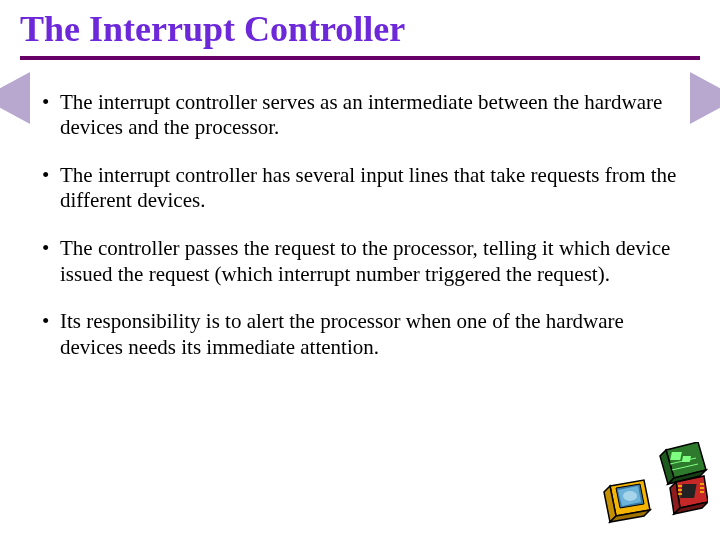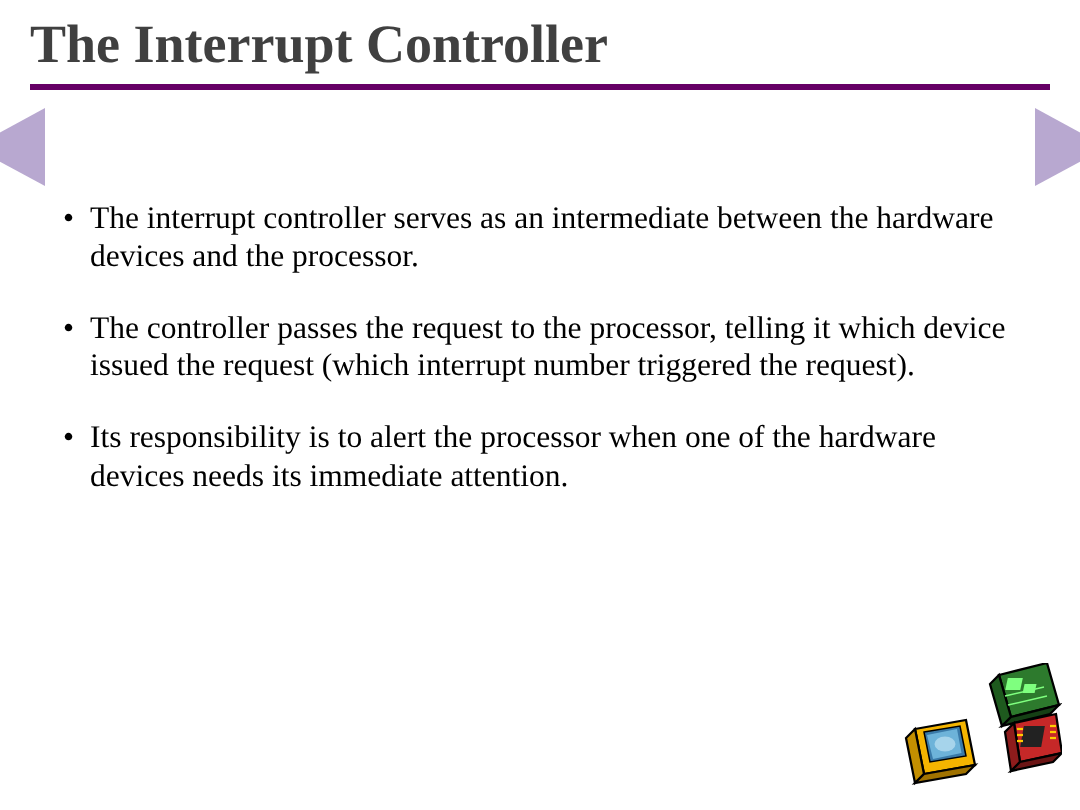--- a/index.html
+++ b/index.html
@@ -11,21 +11,21 @@
       position: relative;
       overflow: hidden;
     }
     .title-area {
       position: relative;
       padding: 10px 20px 0 20px;
     }
     .title {
       font-size: 36px;
       font-weight: bold;
-      color: #404040;
+      color: #6d28d9;
       line-height: 1.1;
     }
     .title-underline {
       margin-top: 6px;
       height: 4px;
       background: #660066;
       width: 100%;
     }
     .nav-arrow {
       position: absolute;
@@ -42,21 +42,20 @@
     }
     .nav-right {
       right: -18px;
       top: 72px;
       border-top: 26px solid transparent;
       border-bottom: 26px solid transparent;
       border-left: 48px solid #b8a8d0;
     }
     .content {
       padding: 30px 42px 0 42px;
-      margin-top: 43px;
     }
     ul { list-style: none; }
     li {
       position: relative;
       padding-left: 18px;
       font-size: 21px;
       line-height: 1.22;
       color: #000000;
       margin-bottom: 22px;
     }
@@ -84,20 +83,21 @@
 <div class="nav-arrow nav-right"></div>
 
 <div class="title-area">
   <h1 class="title">The Interrupt Controller</h1>
   <div class="title-underline"></div>
 </div>
 
 <div class="content">
   <ul>
     <li>The interrupt controller serves as an intermediate between the hardware devices and the processor.</li>
+    <li>The interrupt controller has several input lines that take requests from the different devices.</li>
     <li>The controller passes the request to the processor, telling it which device issued the request (which interrupt number triggered the request).</li>
     <li>Its responsibility is to alert the processor when one of the hardware devices needs its immediate attention.</li>
   </ul>
 </div>
 
 <div class="blocks">
   <svg viewBox="0 0 110 90">
 
     <g transform="translate(58,0)">
       <polygon points="10,8 42,0 50,28 18,36" fill="#2d7a2d" stroke="#000" stroke-width="1.5"></polygon>

